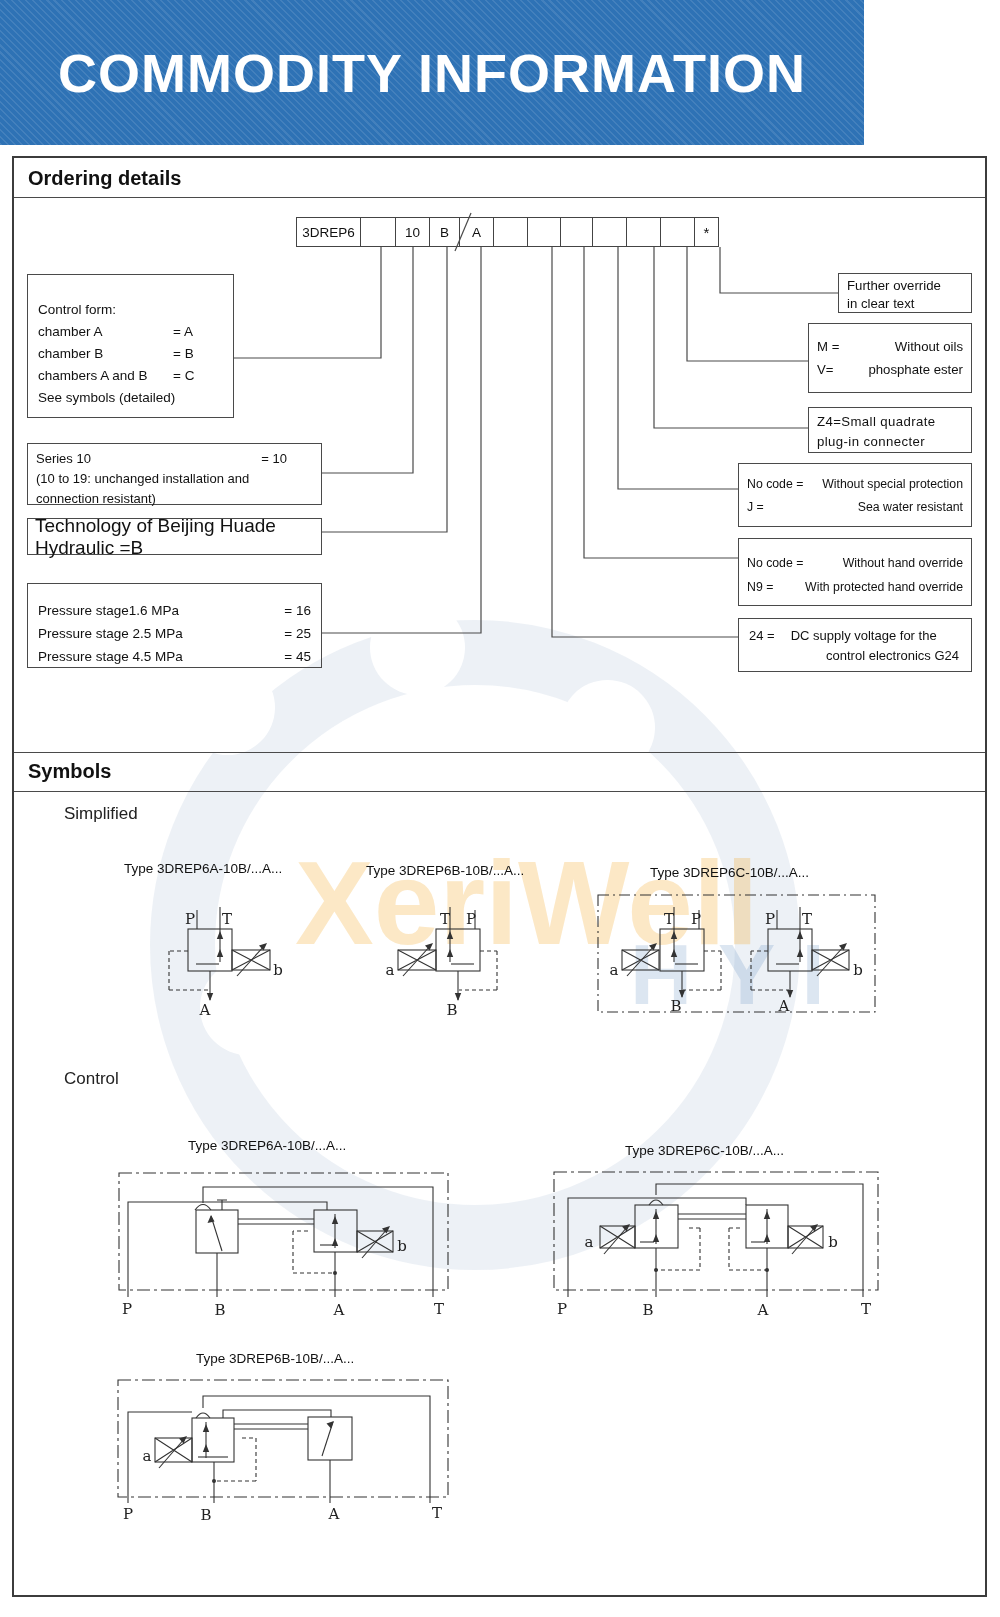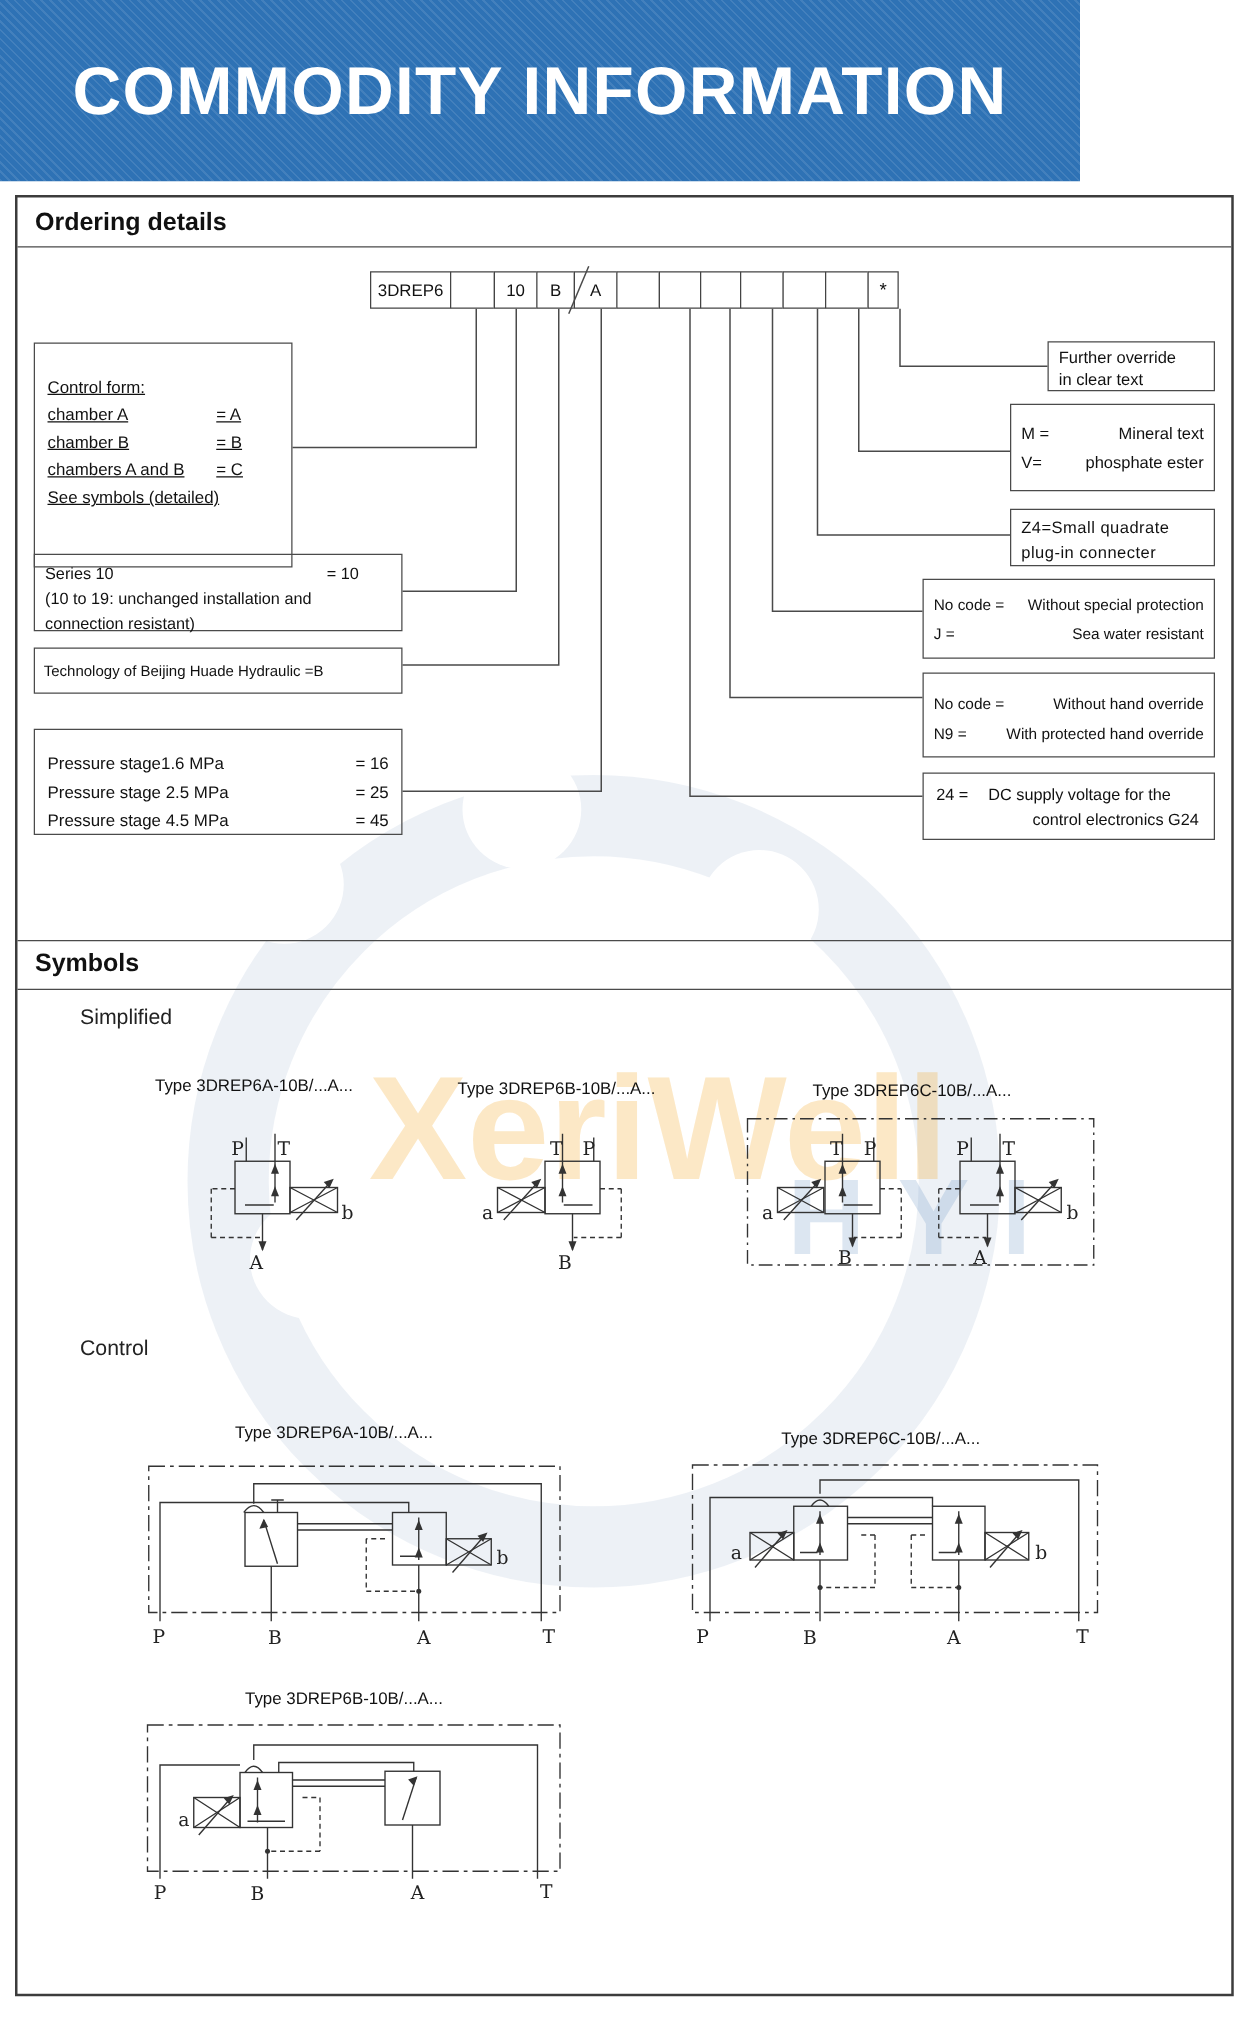--- a/index.html
+++ b/index.html
@@ -36,26 +36,26 @@
   .svglayer{position:absolute;z-index:4;}
   #svg-conn{left:0;top:0}
   #svg-simp{left:140px;top:890px}
   #svg-da{left:110px;top:1165px}
   #svg-dc{left:540px;top:1165px}
   #svg-db{left:110px;top:1345px}
   svg text{font-family:"DejaVu Serif",serif;fill:#222;}
   
   .obox{position:absolute;box-sizing:border-box;border:1px solid #4a4a4a;z-index:3;color:#111;}
   .bx-row{display:flex;}
-  #b-control{left:27px;top:274px;width:207px;height:180px;padding:24px 10px 0 10px;font-size:13.5px;line-height:22px;text-decoration:underline;}
+  #b-control{left:27px;top:274px;width:207px;height:144px;padding:24px 10px 0 10px;font-size:13.5px;line-height:22px;}
   #b-control .val{width:50px;}
   #b-control .lbl{flex:1;}
   #b-series{left:27px;top:443px;width:295px;height:62px;padding:5px 6px 0 8px;font-size:13px;line-height:20px;}
   #b-series .ser-val{margin-left:auto;margin-right:28px;}
-  #b-tech{left:27px;top:518px;width:295px;height:37px;display:flex;align-items:center;padding-left:7px;font-size:12px;}
+  #b-tech{left:27px;top:518px;width:295px;height:37px;display:flex;align-items:center;padding-left:7px;font-size:19px;}
   #b-pressure{left:27px;top:583px;width:295px;height:85px;padding:15px 10px 0 10px;font-size:13.5px;line-height:23px;}
   #b-pressure .bx-row{justify-content:space-between;}
   #b-further{left:838px;top:273px;width:134px;height:40px;padding:3px 0 0 8px;font-size:13.2px;line-height:18px;}
   #b-fluid{left:808px;top:323px;width:164px;height:70px;padding:11px 8px 0 8px;font-size:13.2px;line-height:23px;}
   #b-fluid .bx-row{justify-content:space-between;}
   #b-plug{left:808px;top:407px;width:164px;height:46px;padding:4px 6px 0 8px;font-size:13.2px;line-height:20px;letter-spacing:.4px;}
   #b-protect{left:738px;top:463px;width:234px;height:64px;padding:9px 8px 0 8px;font-size:12.3px;line-height:23px;}
   #b-protect .bx-row{justify-content:space-between;}
   #b-override{left:738px;top:538px;width:234px;height:68px;padding:12px 8px 0 8px;font-size:12.3px;line-height:24px;}
   #b-override .bx-row{justify-content:space-between;}
@@ -179,21 +179,21 @@
   </div>
 
   <div class="obox" id="b-further">
     <div>Further override</div>
     <div>in clear text</div>
   </div>
 
   <div class="obox" id="b-fluid">
     <div class="bx-row">
       <span>M =</span>
-      <span>Mineral text</span>
+      <span>Without oils</span>
     </div>
     <div class="bx-row">
       <span>V=</span>
       <span>phosphate ester</span>
     </div>
   </div>
 
   <div class="obox" id="b-plug">
     <div>Z4=Small quadrate</div>
     <div>plug-in  connecter</div>

